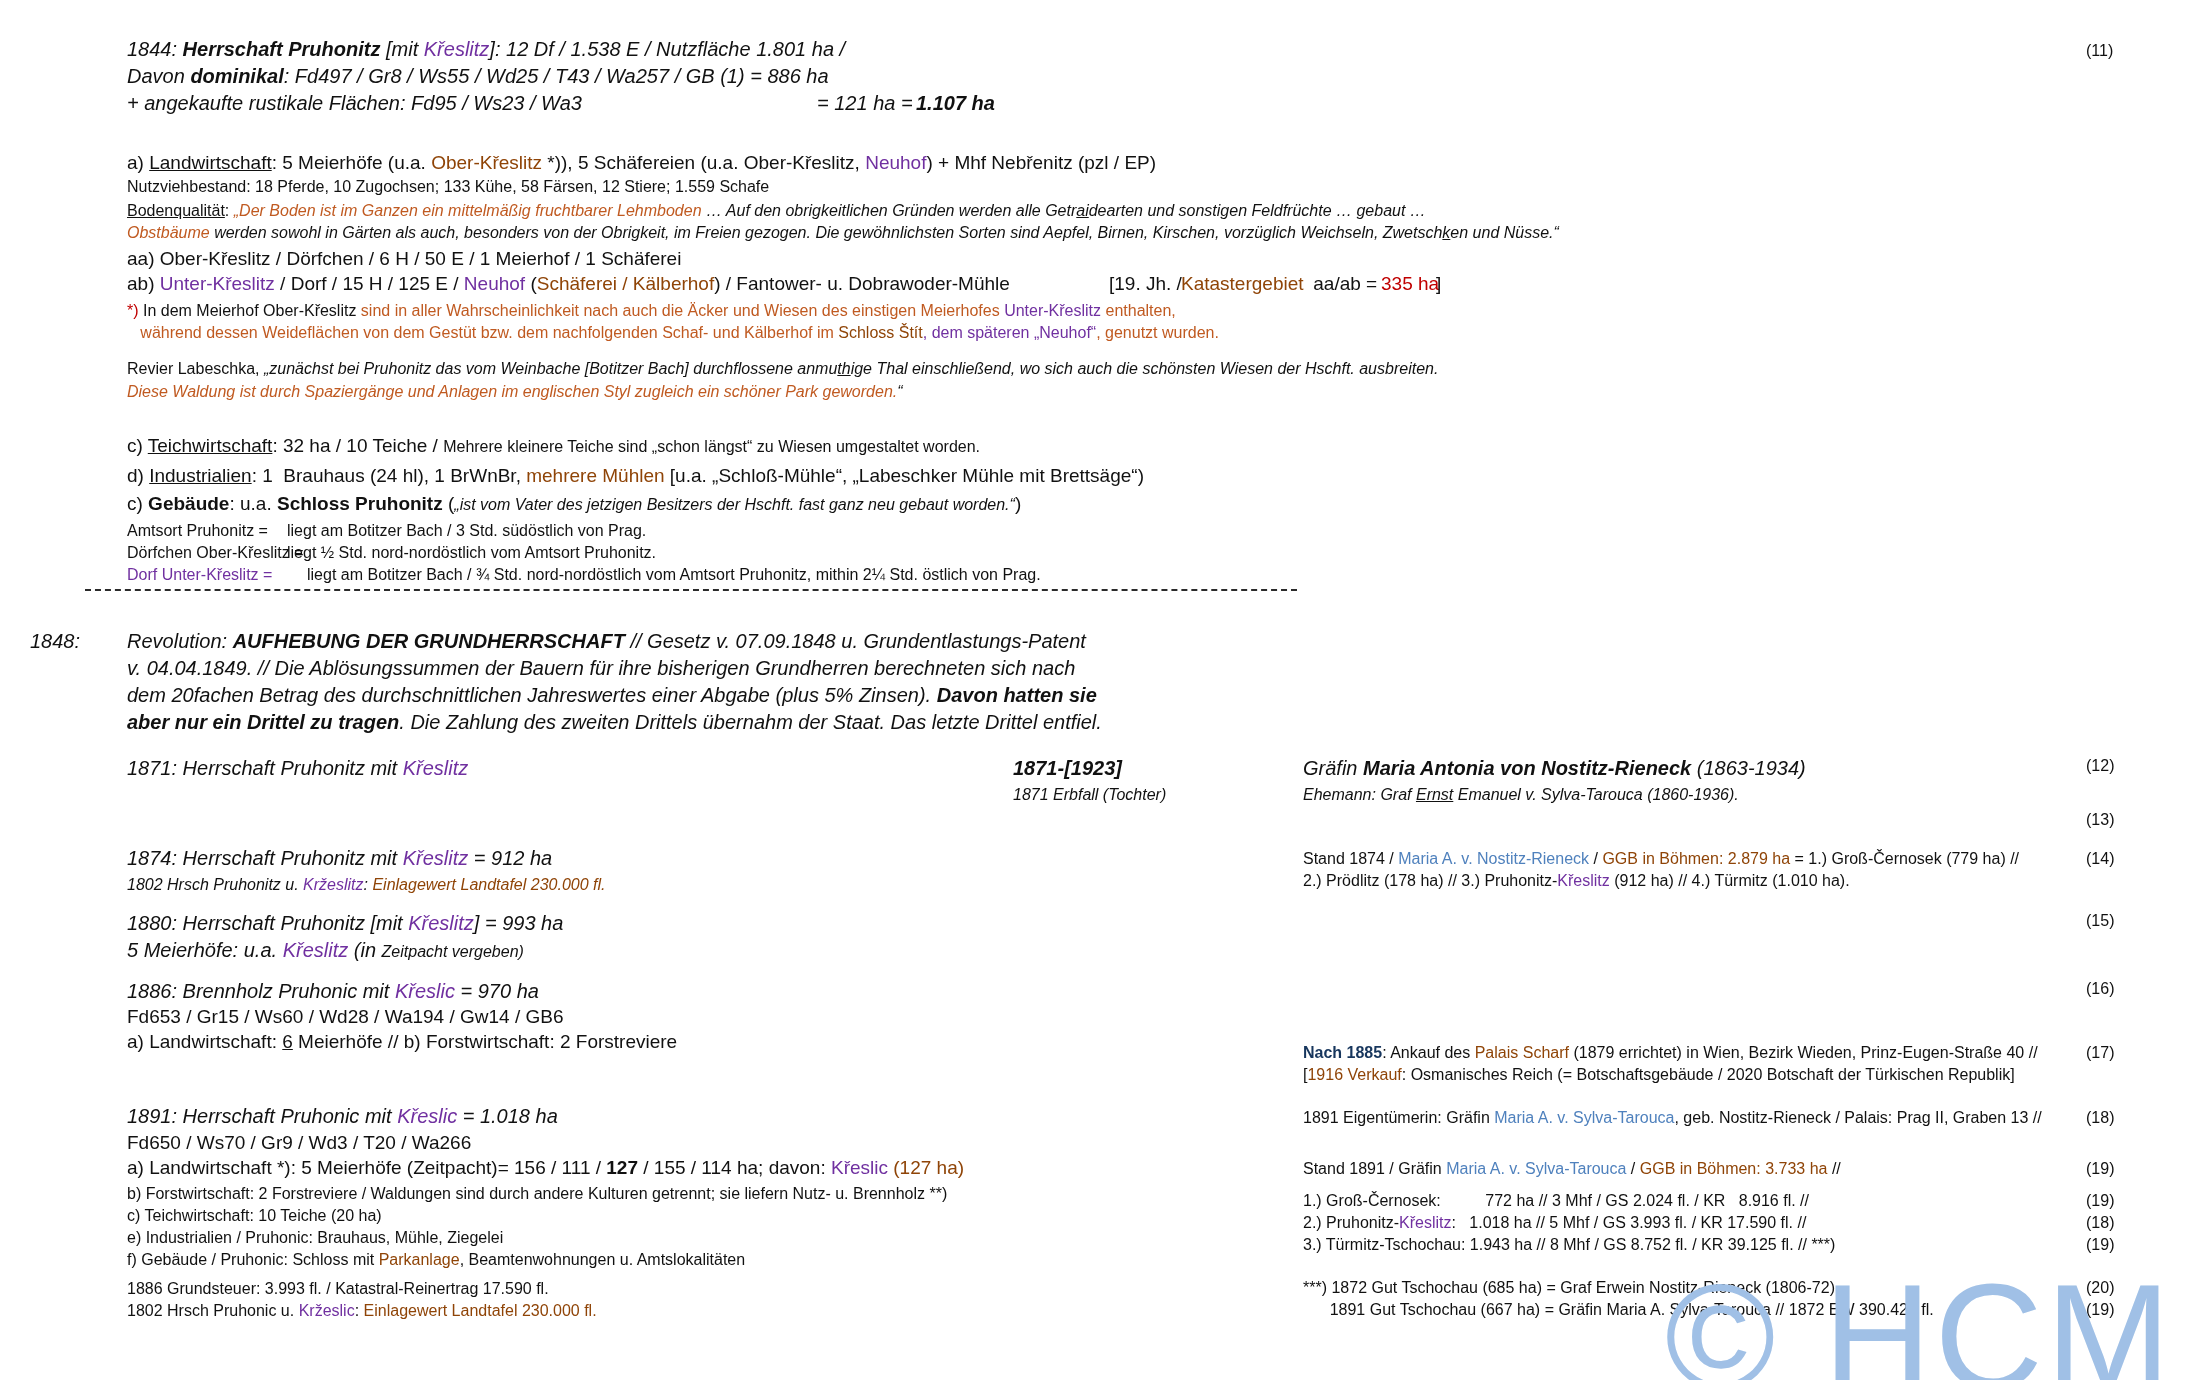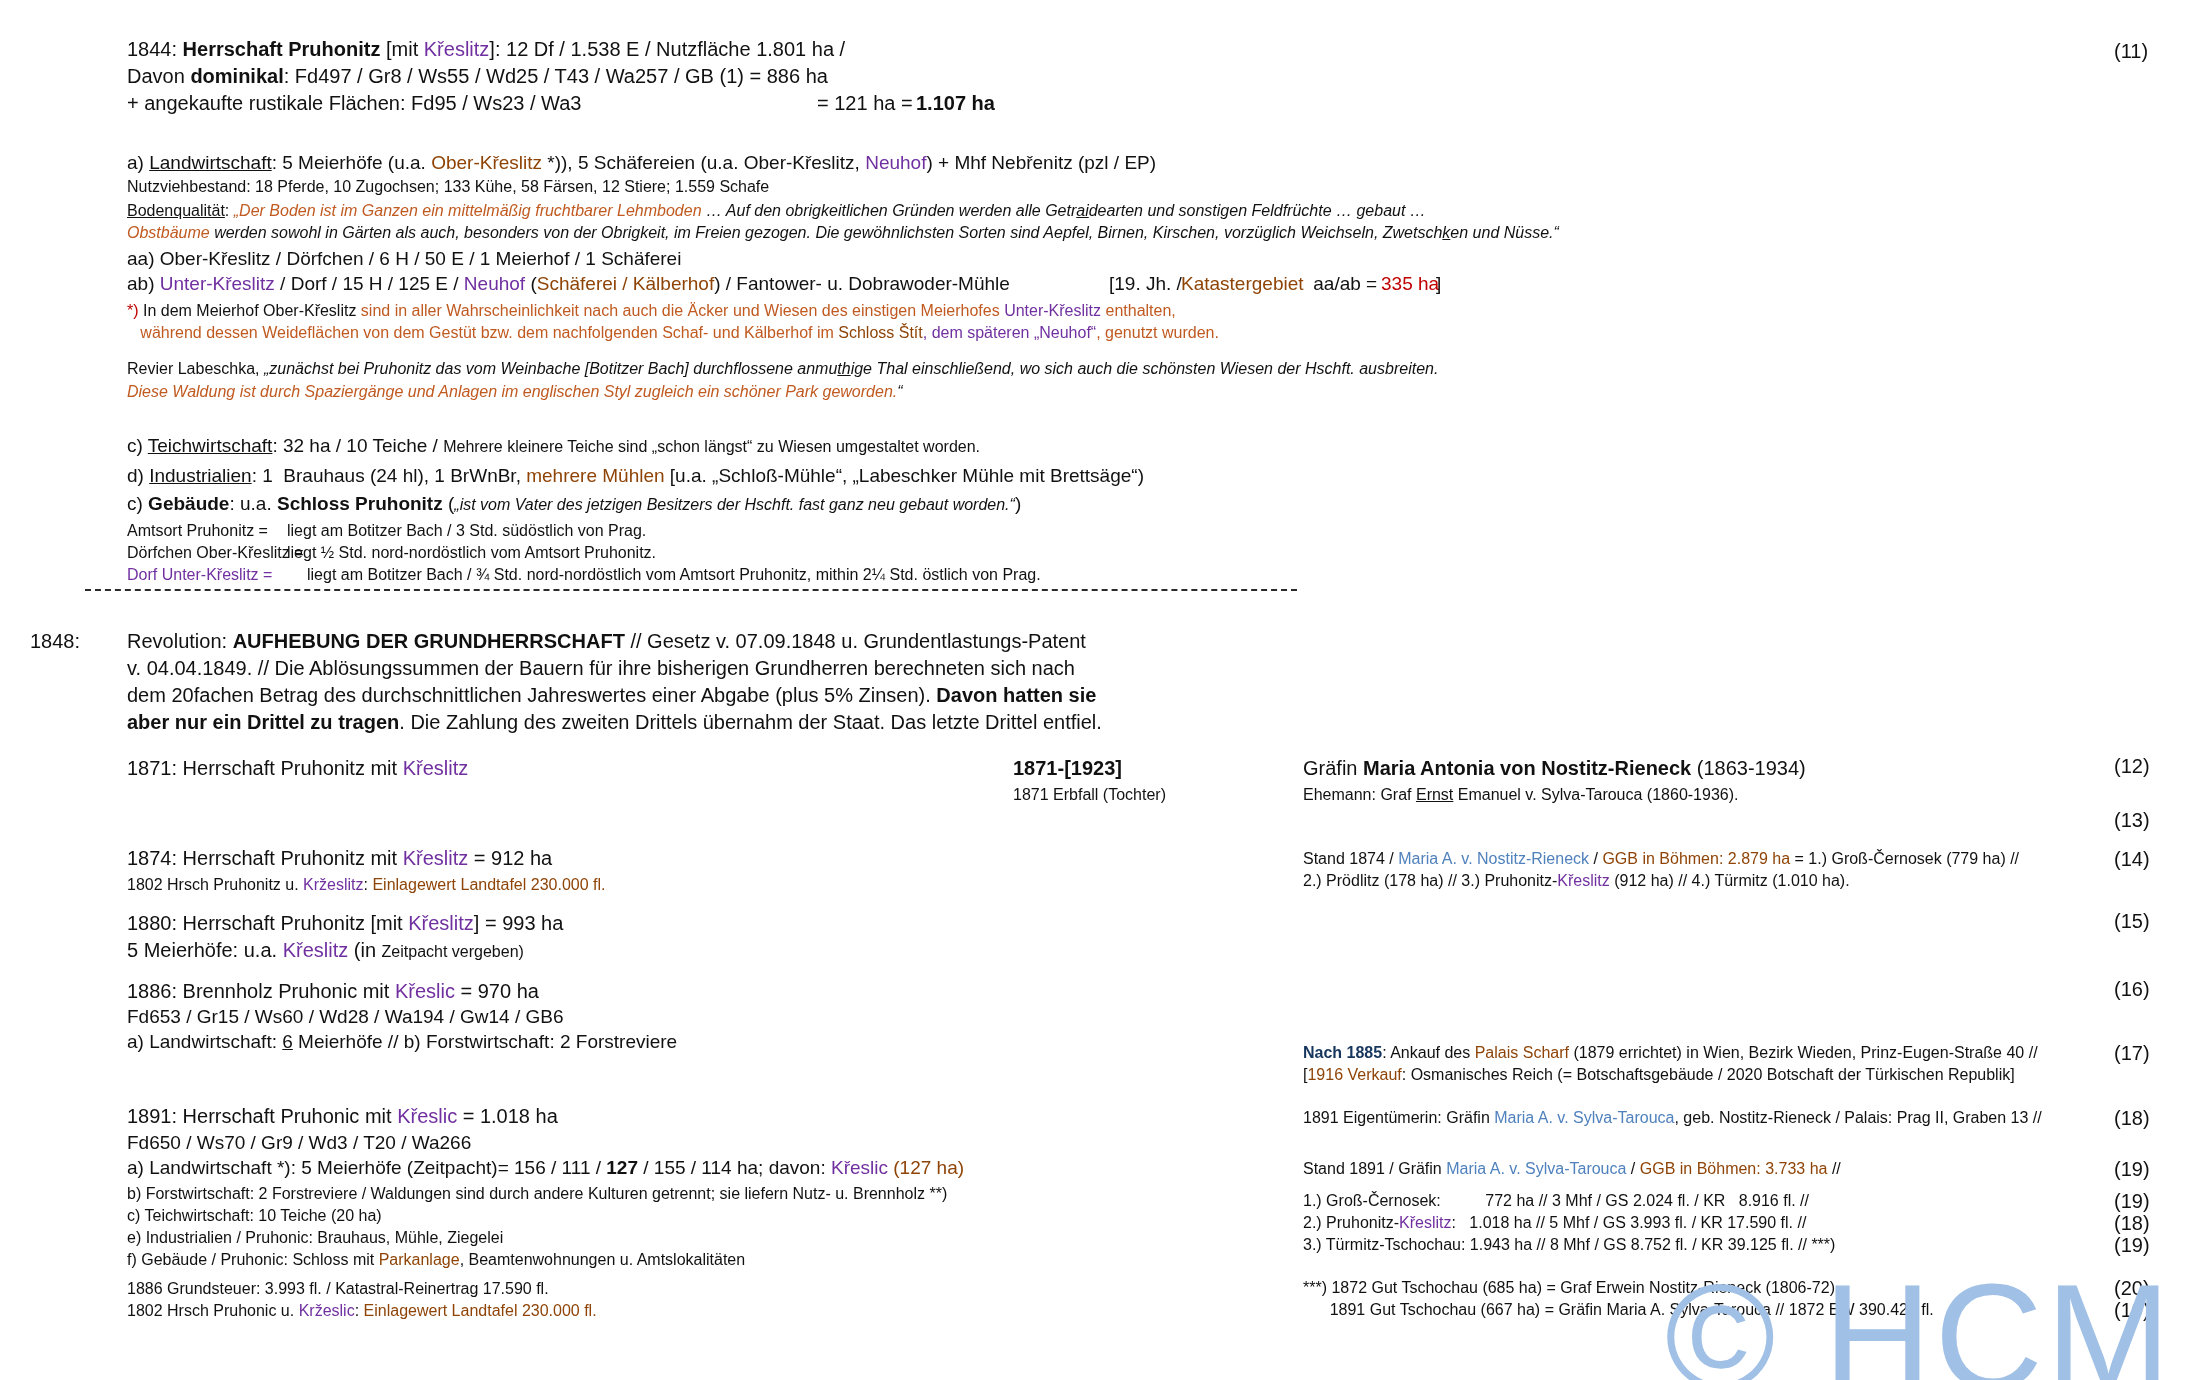--- a/index.html
+++ b/index.html
@@ -6,35 +6,35 @@
   body{
     position:relative;
     width:2207px;height:1380px;
     background:#ffffff;
     overflow:hidden;
     font-family:"Liberation Sans","DejaVu Sans",sans-serif;
     color:#111;
   }
   .block{position:absolute;}
   .line{white-space:pre;position:relative;}
-  .t20{font-size:20px;line-height:27px;}
+  .t20{font-size:20px;line-height:27px;font-style:italic;}
   .t19{font-size:19px;line-height:25px;}
   .t16{font-size:16px;line-height:22px;}
   .line .small{font-size:16px;}
   .line.ls{line-height:22px;}
   .b{font-weight:700;}
   .i{font-style:italic;}
   .u{text-decoration:underline;}
   .c-purple{color:#7030a0;}
   .c-brown{color:#8f4407;}
   .c-orange{color:#c05a21;}
   .c-red{color:#c00000;}
   .c-blue{color:#4f81bd;}
   .c-navy{color:#17365d;}
-  .ref{position:absolute;left:2086px;font-size:20px;line-height:22px;margin-left:28px;}
+  .ref{position:absolute;left:2086px;font-size:16px;line-height:22px;}
   .divider{position:absolute;left:85px;top:589px;width:1212px;border-top:2px dashed #2b2b2b;height:0;}
   .watermark{
     position:absolute;left:1665px;top:1262px;
     font-size:150px;line-height:1;
     color:#a0c0e6;letter-spacing:3px;
     font-family:"Liberation Sans","DejaVu Sans",sans-serif;
   }
 </style>
 </head>
 <body>

